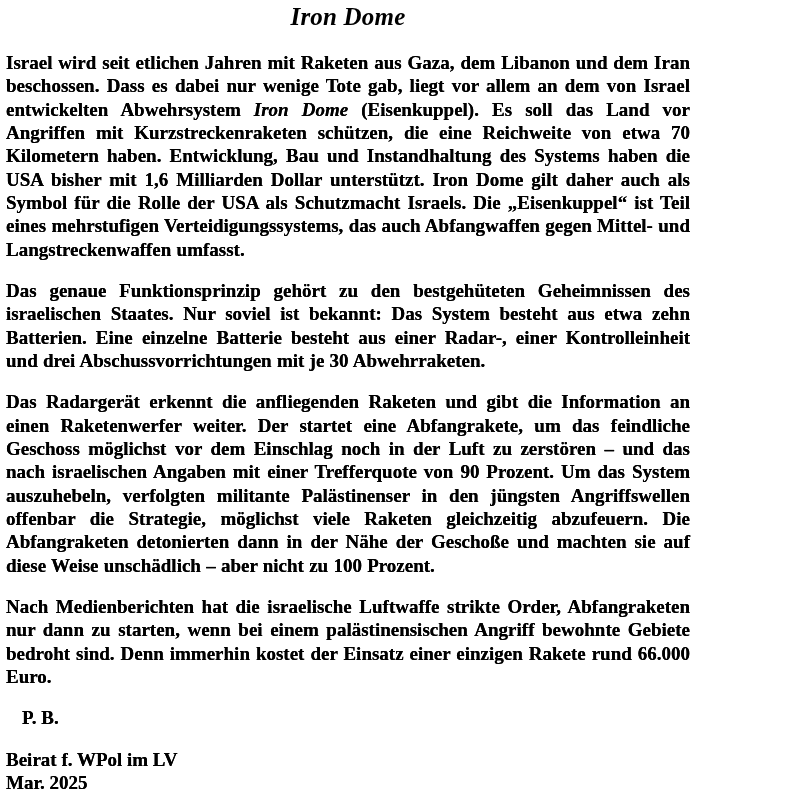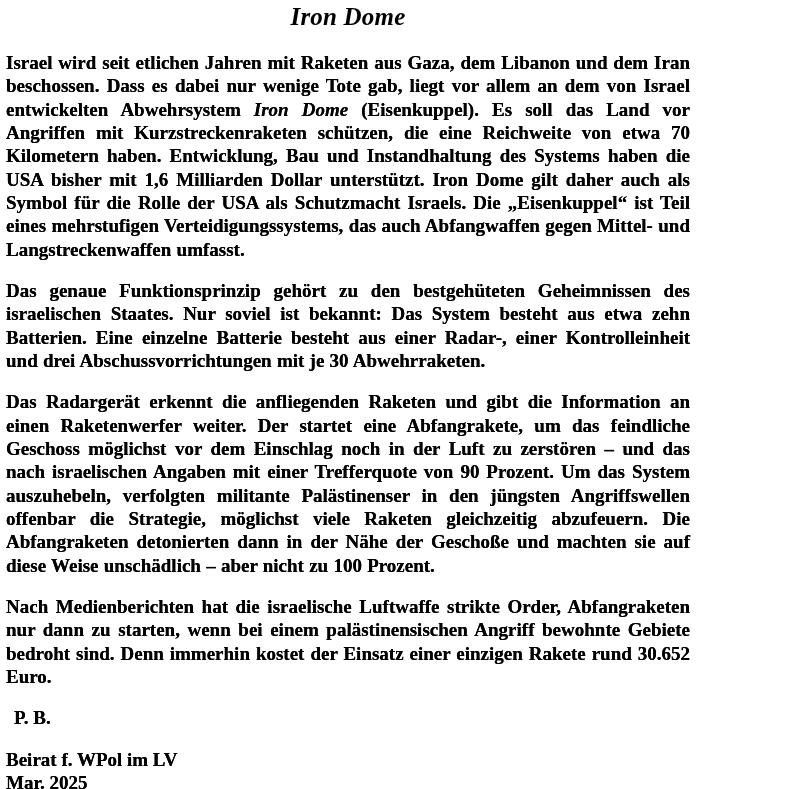--- a/index.html
+++ b/index.html
@@ -39,41 +39,41 @@
     text-shadow: 0 0 0.4px #000;
   }
   .body-paragraph em {
     font-style: italic;
     font-weight: bold;
   }
   .signature {
     font-size: 19px;
     line-height: 23.33px;
     text-align: left;
-    margin: 0 0 18px 8px;
+    margin: 0 0 18px 16px;
     text-shadow: 0 0 0.4px #000;
   }
   .footer-block {
     font-size: 19px;
     line-height: 23.33px;
     text-align: left;
     text-shadow: 0 0 0.4px #000;
   }
 </style>
 </head>
 <body>
 
 <div class="page">
   <h1 class="doc-title">Iron Dome</h1>
 
   <div>
       <p class="body-paragraph"><span>Israel wird seit etlichen Jahren mit Raketen aus Gaza, dem Libanon und dem Iran beschossen. Dass es dabei nur wenige Tote gab, liegt vor allem an dem von Israel entwickelten Abwehrsystem </span><em>Iron Dome</em><span> (Eisenkuppel). Es soll das Land vor Angriffen mit Kurzstrecken­raketen schützen, die eine Reichweite von etwa 70 Kilometern haben. Entwicklung, Bau und Instandhaltung des Systems haben die USA bisher mit 1,6 Milliarden Dollar unterstützt. Iron Dome gilt daher auch als Symbol für die Rolle der USA als Schutzmacht Israels. Die „Eisenkuppel“ ist Teil eines mehrstufigen Verteidigungssystems, das auch Abfangwaffen gegen Mittel- und Langstreckenwaffen umfasst.</span></p>
       <p class="body-paragraph"><span>Das genaue Funktionsprinzip gehört zu den bestgehüteten Geheimnissen des israelischen Staates. Nur soviel ist bekannt: Das System besteht aus etwa zehn Batterien. Eine einzelne Batterie besteht aus einer Radar-, einer Kontrolleinheit und drei Abschussvorrichtungen mit je 30 Abwehrraketen.</span></p>
       <p class="body-paragraph"><span>Das Radargerät erkennt die anfliegenden Raketen und gibt die Information an einen Raketenwerfer weiter. Der startet eine Abfangrakete, um das feindliche Geschoss möglichst vor dem Einschlag noch in der Luft zu zerstören – und das nach israelischen Angaben mit einer Trefferquote von 90 Prozent. Um das System auszuhebeln, verfolgten militante Palästinenser in den jüngsten Angriffswellen offenbar die Strategie, möglichst viele Raketen gleichzeitig abzufeuern. Die Abfangraketen detonierten dann in der Nähe der Geschoße und machten sie auf diese Weise unschädlich – aber nicht zu 100 Prozent.</span></p>
-      <p class="body-paragraph"><span>Nach Medienberichten hat die israelische Luftwaffe strikte Order, Abfangraketen nur dann zu starten, wenn bei einem palästinensischen Angriff bewohnte Gebiete bedroht sind. Denn immerhin kostet der Einsatz einer einzigen Rakete rund 30.652 Euro.</span></p>
+      <p class="body-paragraph"><span>Nach Medienberichten hat die israelische Luftwaffe strikte Order, Abfangraketen nur dann zu starten, wenn bei einem palästinensischen Angriff bewohnte Gebiete bedroht sind. Denn immerhin kostet der Einsatz einer einzigen Rakete rund 66.000 Euro.</span></p>
     </div>
 
   <p class="signature">P. B.</p>
 
   <div class="footer-block">
     <div>Beirat f. WPol im LV</div>
     <div>Mar. 2025</div>
   </div>
 </div>
 

